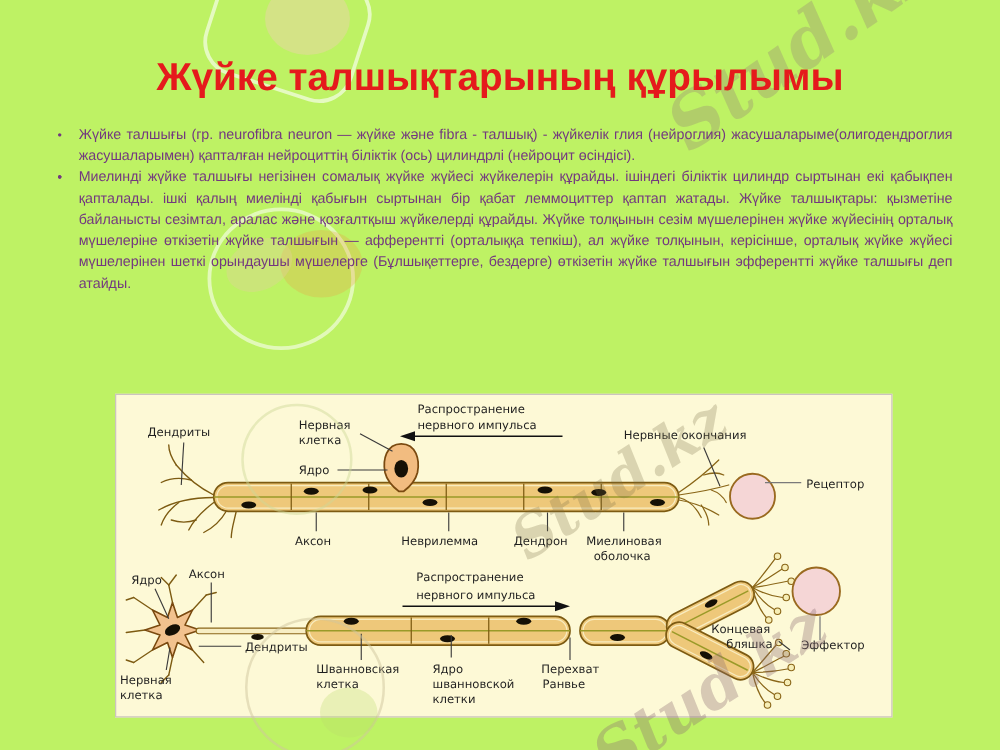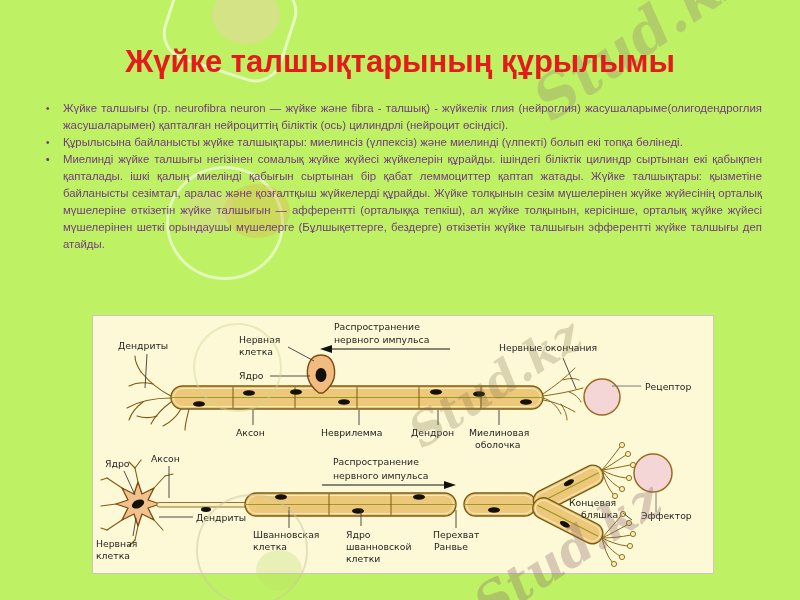--- a/index.html
+++ b/index.html
@@ -55,21 +55,21 @@
   <div class="ring r4"></div>
   <div class="ring blob-top"></div>
   <div class="ring r2"></div>
   <div class="ring blob-orange"></div>
   <div class="ring blob-wing"></div>
 
   <div class="title">Жүйке талшықтарының құрылымы</div>
 
   <ul class="bullets">
     <li><span class="bmark">•</span><span>Жүйке талшығы (гр. neurofibra neuron — жүйке және fibra - талшық) - жүйкелік глия (нейроглия) жасушаларыме(олигодендроглия жасушаларымен) қапталған нейроциттің біліктік (ось) цилиндрлі (нейроцит өсіндісі).</span></li>
-    <li><span class="bmark">•</span><span>Құрылысына байланысты жүйке талшықтары: миелинсіз (үлпексіз) және миелинді (үлпекті) болып екі топқа бөлінеді.</span></li>
+    <li><span class="bmark">•</span></li>
     <li><span class="bmark">•</span></li>
     <li><span class="bmark">•</span><span>Миелинді жүйке талшығы негізінен сомалық жүйке жүйесі жүйкелерін құрайды. ішіндегі біліктік цилиндр сыртынан екі қабықпен қапталады. ішкі қалың миелінді қабығын сыртынан бір қабат леммоциттер қаптап жатады. Жүйке талшықтары: қызметіне байланысты сезімтал, аралас және қозғалтқыш жүйкелерді құрайды. Жүйке толқынын сезім мүшелерінен жүйке жүйесінің орталық мүшелеріне өткізетін жүйке талшығын — афферентті (орталыққа тепкіш), ал жүйке толқынын, керісінше, орталық жүйке жүйесі мүшелерінен шеткі орындаушы мүшелерге (Бұлшықеттерге, бездерге) өткізетін жүйке талшығын эфферентті жүйке талшығы деп атайды.</span></li>
   </ul>
 
   <div class="panel">
     <svg width="620" height="257" viewBox="0 0 620 257">
 
       <g>
 
         <g class="dend">

